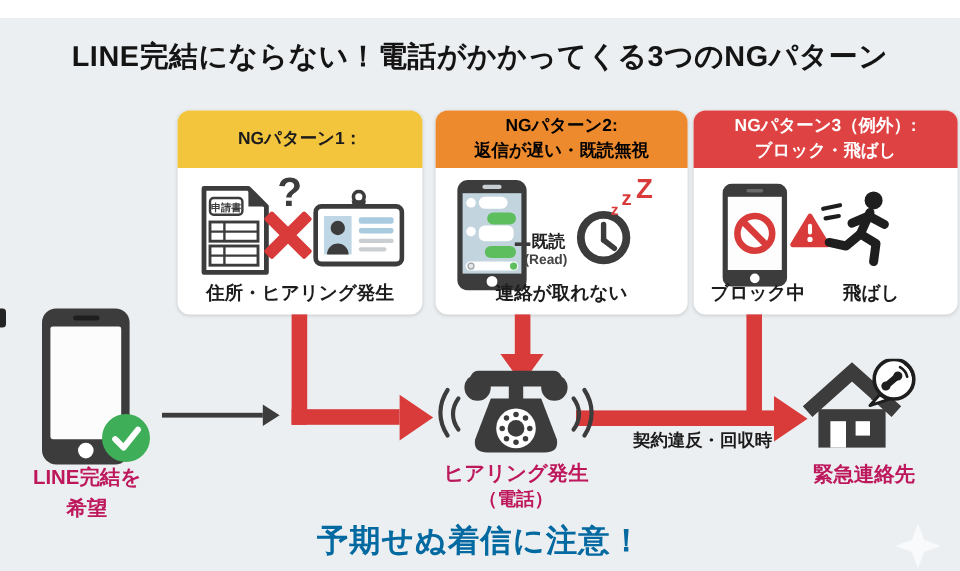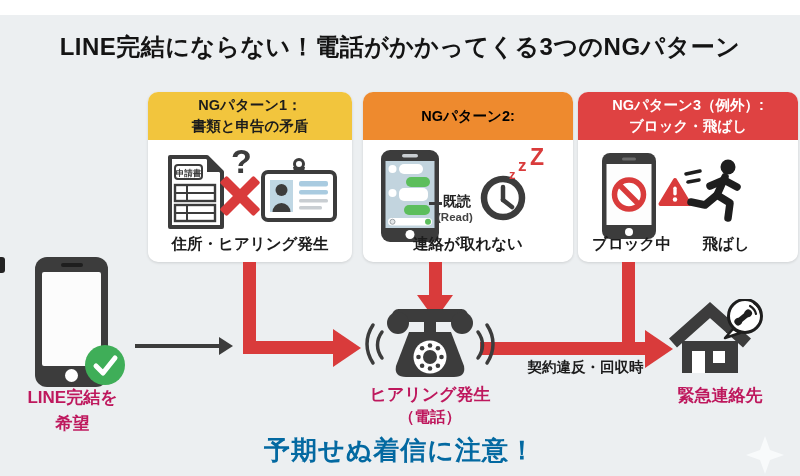--- a/index.html
+++ b/index.html
@@ -75,21 +75,20 @@
 </head>
 <body>
 
 <div id="canvas">
 
   <div class="abs main-title">LINE完結にならない！電話がかかってくる3つのNGパターン</div>
 
   <div class="abs card card1">
     <div class="card-header">
       <div>NGパターン1：</div>
-      <div>書類と申告の矛盾</div>
     </div>
 
     <svg class="abs doc-svg" width="62" height="76" viewBox="0 0 62 76">
       <path d="M6 3 H43 L58 18 V73 H6 Z" fill="#FFFFFF" stroke="#3C3C3C" stroke-width="4" stroke-linejoin="round"></path>
       <path d="M43 3 V18 H58 Z" fill="#3C3C3C"></path>
       <rect x="11" y="11" width="27" height="14" rx="3" fill="#FFFFFF" stroke="#3C3C3C" stroke-width="2"></rect>
       <text x="24.5" y="21.5" font-size="8.5" font-weight="bold" text-anchor="middle" fill="#3C3C3C">申請書</text>
       <rect x="11" y="31" width="40" height="16" fill="none" stroke="#3C3C3C" stroke-width="2.4"></rect>
       <line x1="23" y1="31" x2="23" y2="47" stroke="#3C3C3C" stroke-width="2"></line>
       <line x1="11" y1="39" x2="51" y2="39" stroke="#3C3C3C" stroke-width="2"></line>
@@ -119,20 +118,21 @@
       <rect x="38" y="41" width="29" height="3.5" rx="1.5" fill="#C9CED2"></rect>
       <rect x="38" y="48" width="23" height="3.5" rx="1.5" fill="#C9CED2"></rect>
     </svg>
 
     <div class="card-caption">住所・ヒアリング発生</div>
   </div>
 
   <div class="abs card card2">
     <div class="card-header">
       <div>NGパターン2:</div>
+      <div>返信が遅い・既読無視</div>
     </div>
 
     <svg class="abs chatphone-svg" width="58" height="92" viewBox="0 0 58 92">
       <rect x="0" y="0" width="58" height="92" rx="9" fill="#3C3C3C"></rect>
       <rect x="21" y="4" width="16" height="3.5" rx="1.75" fill="#C9CED2"></rect>
       <rect x="4.5" y="11" width="49" height="67" fill="#C2D4DE"></rect>
       <circle cx="11.5" cy="19" r="4" fill="#FFFFFF"></circle>
       <rect x="18" y="14" width="24" height="10" rx="5" fill="#FFFFFF"></rect>
       <rect x="25" y="27" width="24" height="10" rx="5" fill="#5CBE5C"></rect>
       <circle cx="11.5" cy="43" r="4" fill="#FFFFFF"></circle>

